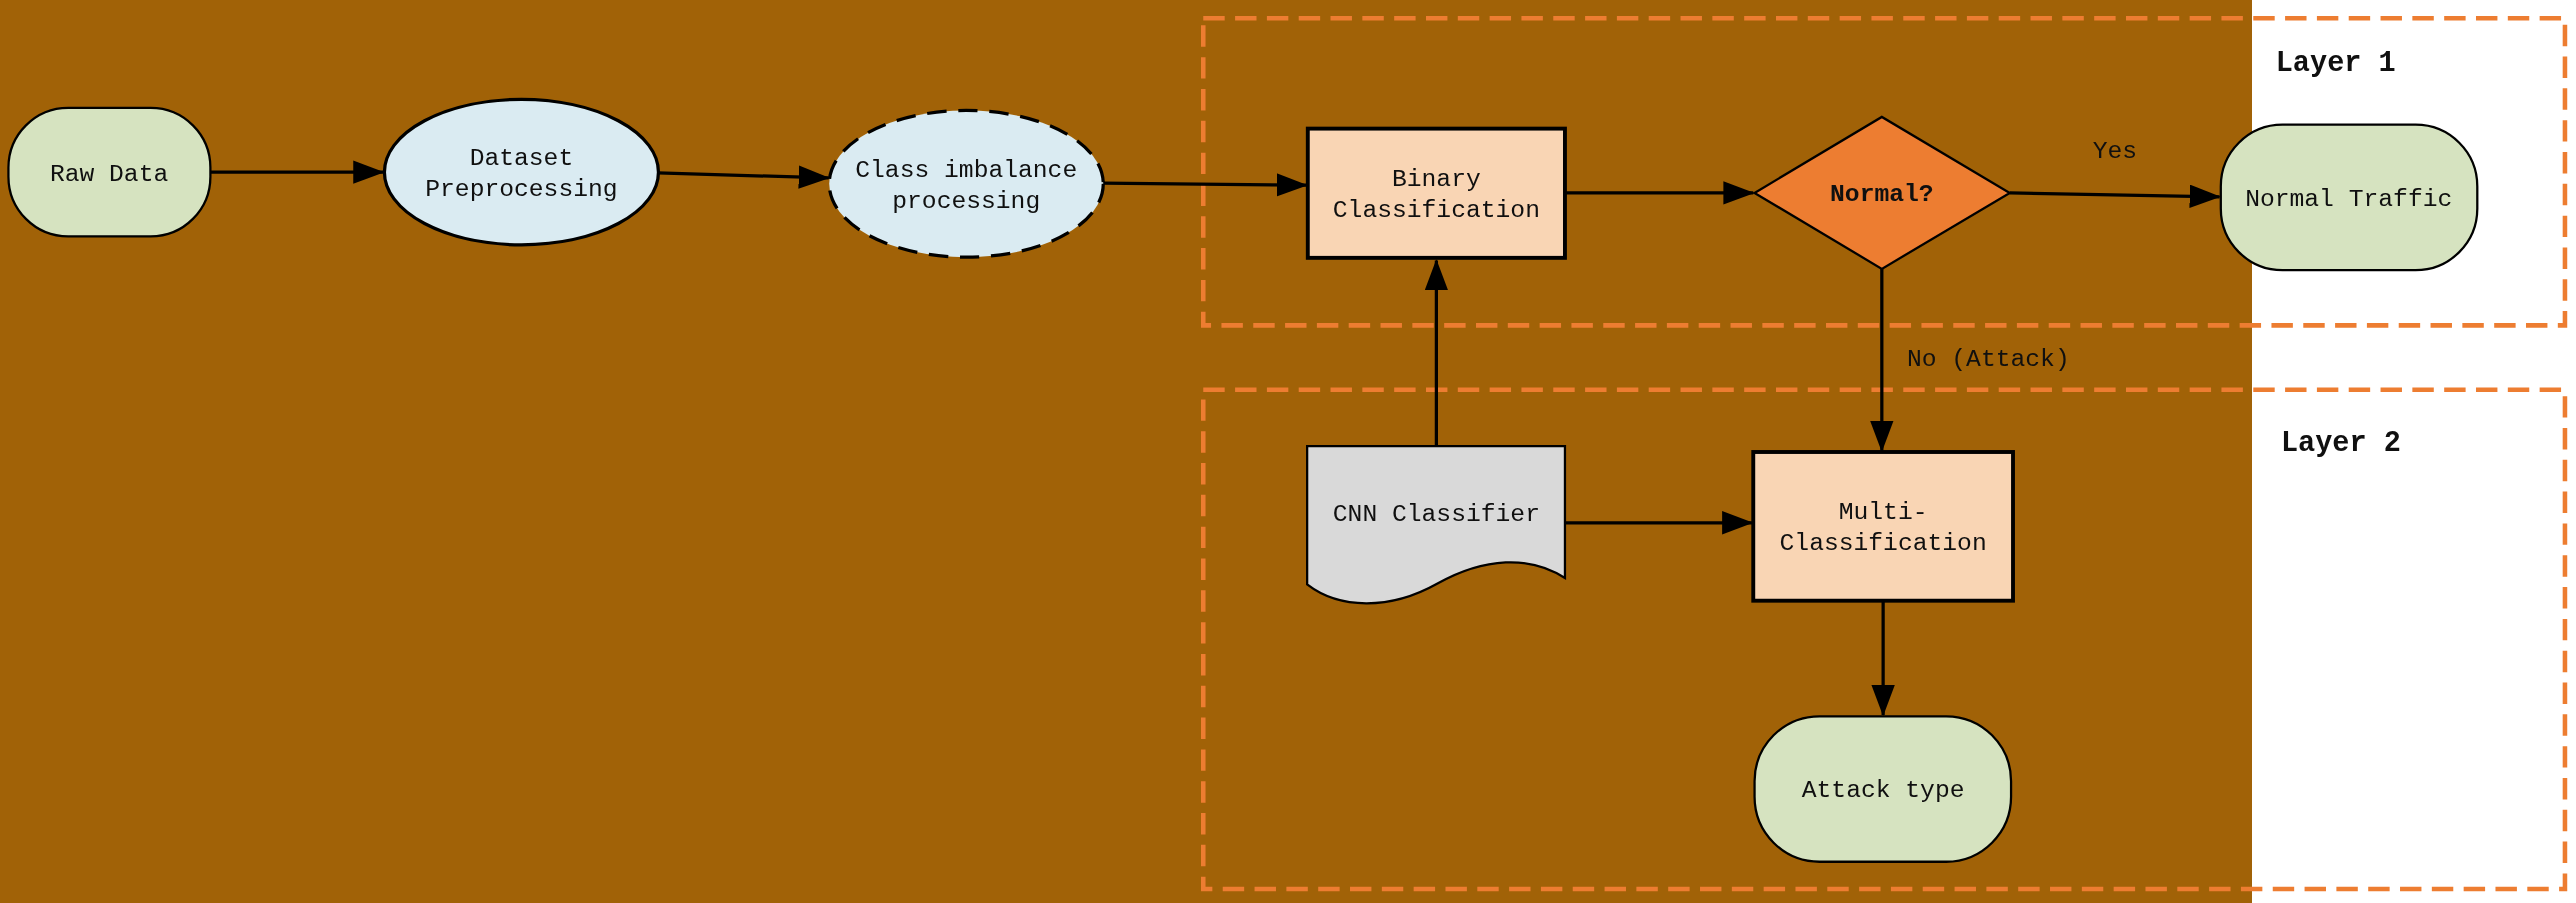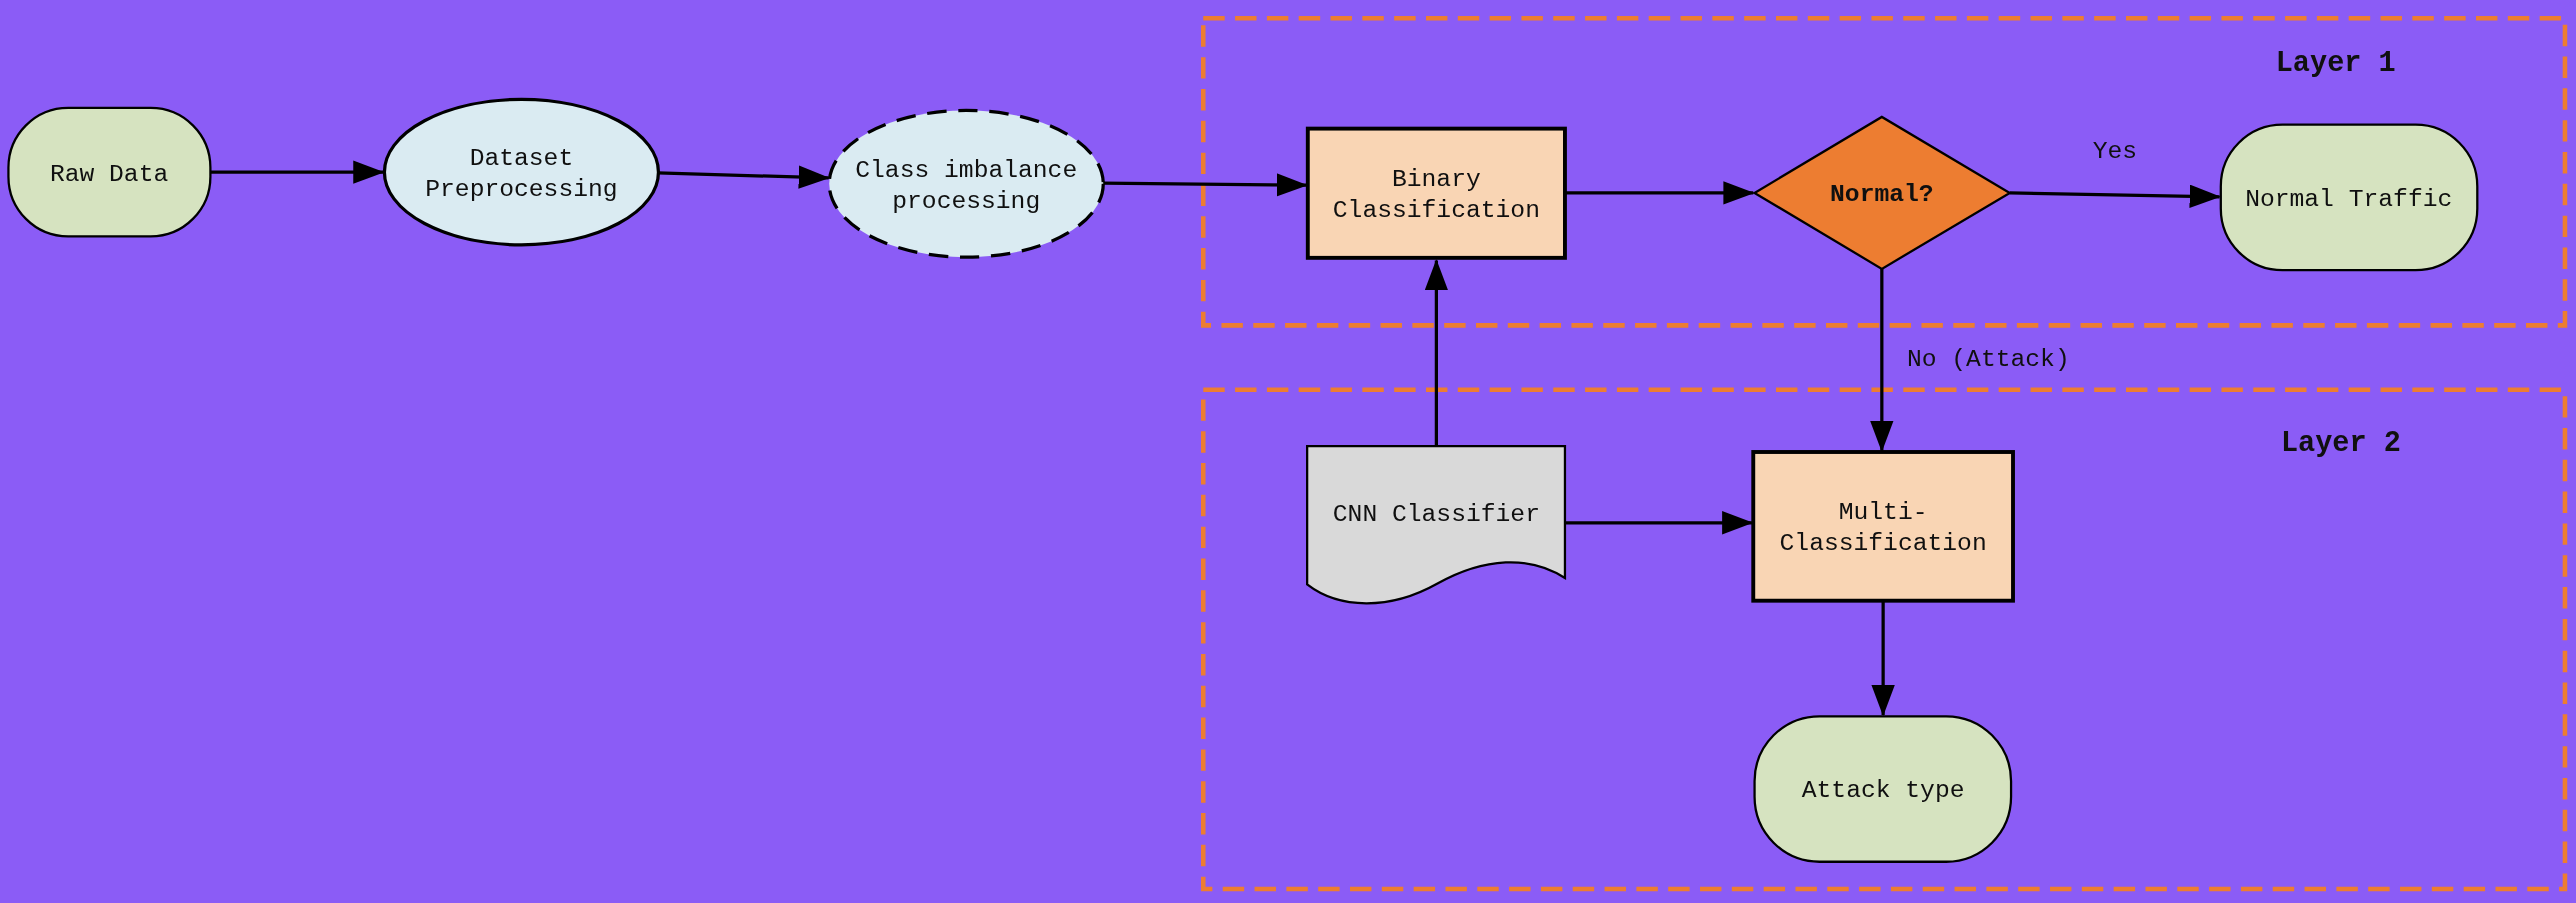--- a/index.html
+++ b/index.html
@@ -2,23 +2,23 @@
 <html style="font-size:10.4px"><head>
 <meta charset="utf-8">
 <style>
   html, body {
     margin: 0;
     padding: 0;
     background: #ffffff;
   }
   .canvas-wrap {
     position: relative;
-    width: 2576px;
+    width: 2252px;
     height: 904px;
-    background: #8b5cf6;
+    background: #a16207;
   }
   svg text {
     font-family: "Liberation Mono", "DejaVu Sans Mono", monospace;
     font-size: 38px;
     fill: #101010;
     text-anchor: middle;
   }
   svg text.bold { font-weight: bold; }
   svg text.layer-label { font-size: 44px; font-weight: bold; }
   .edge {

